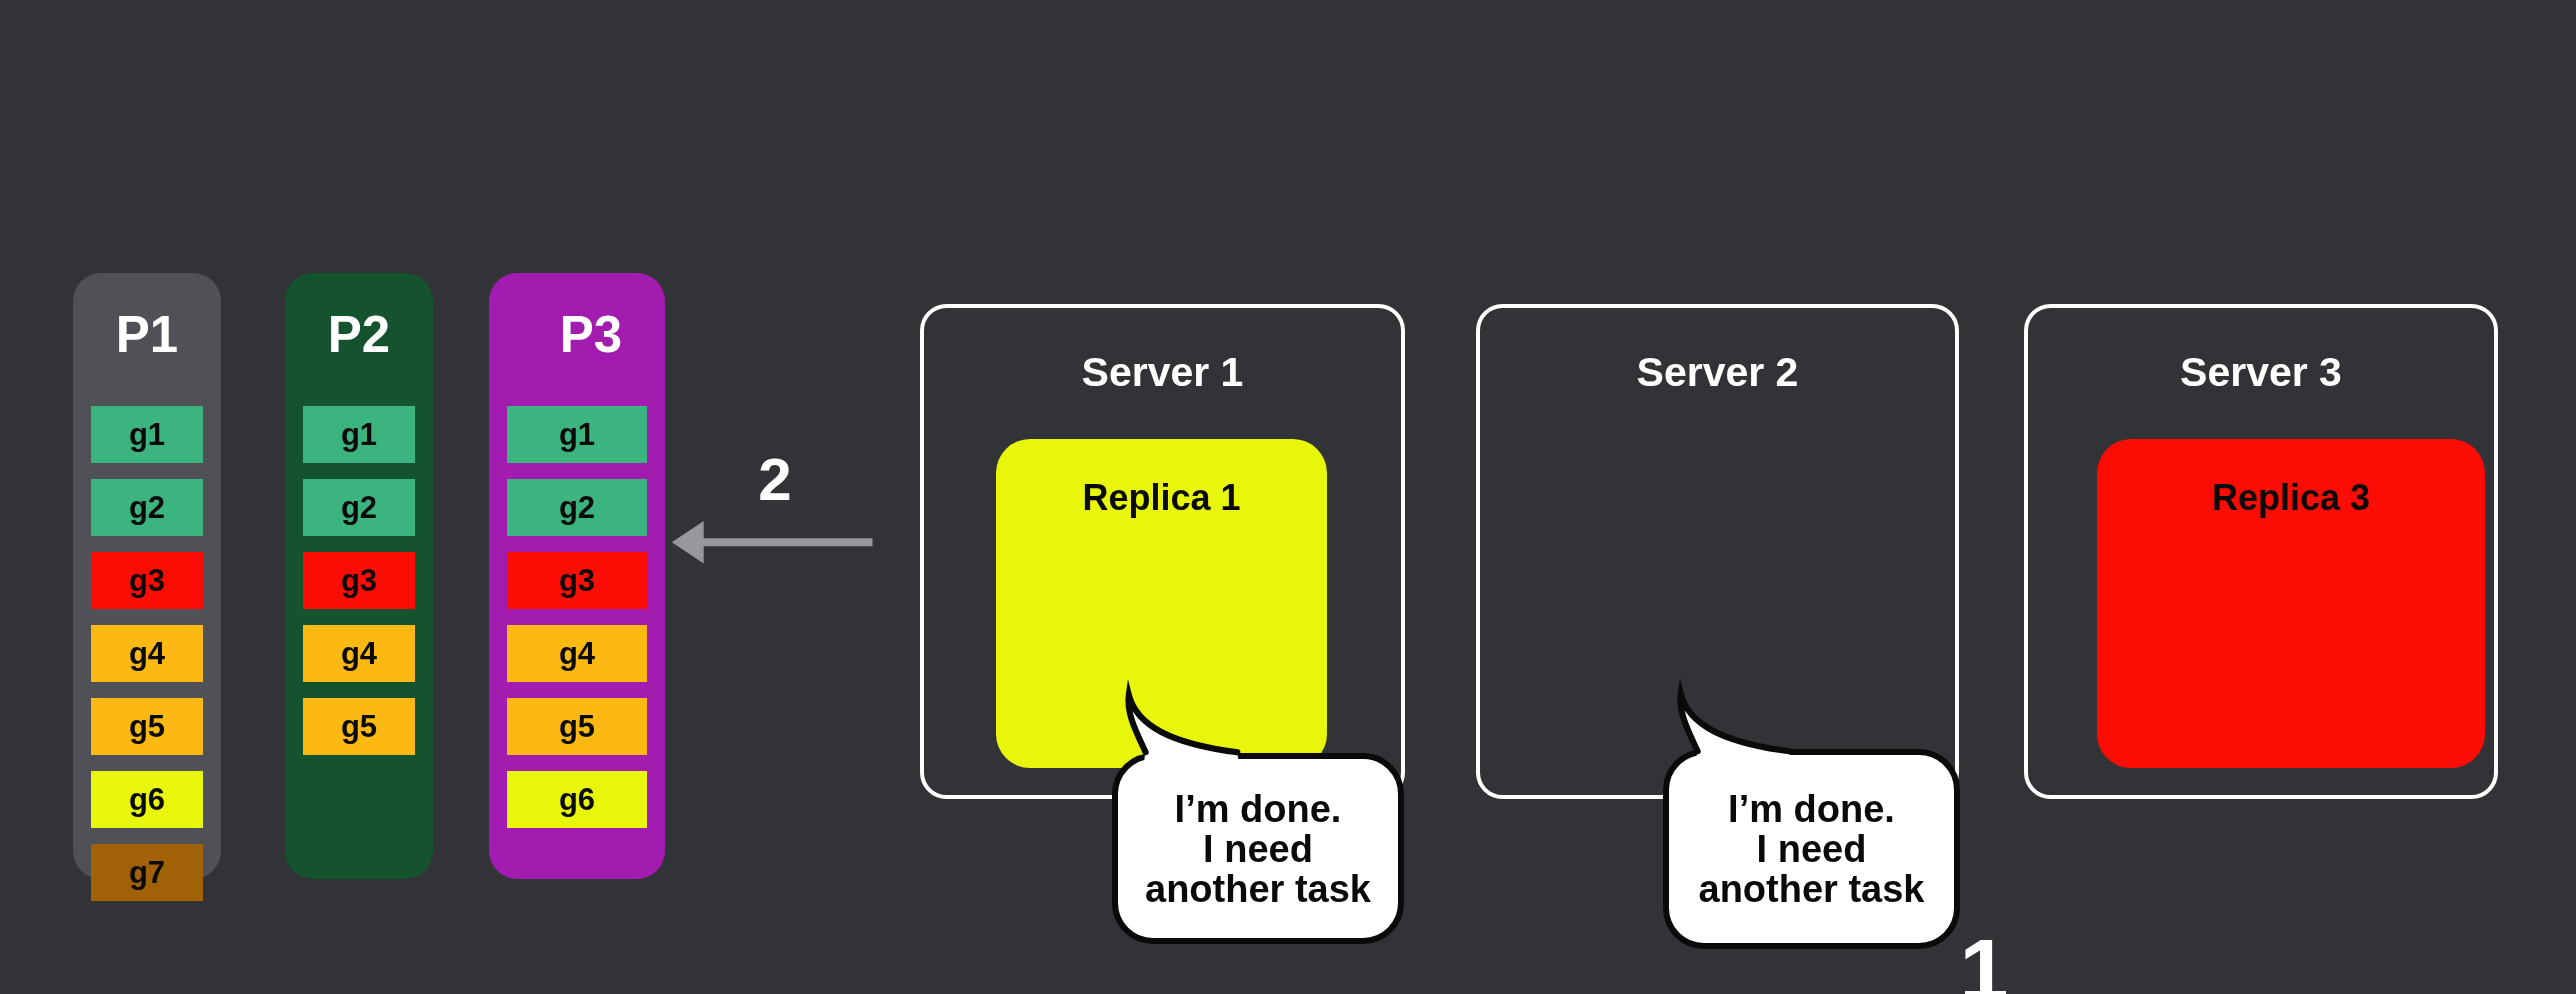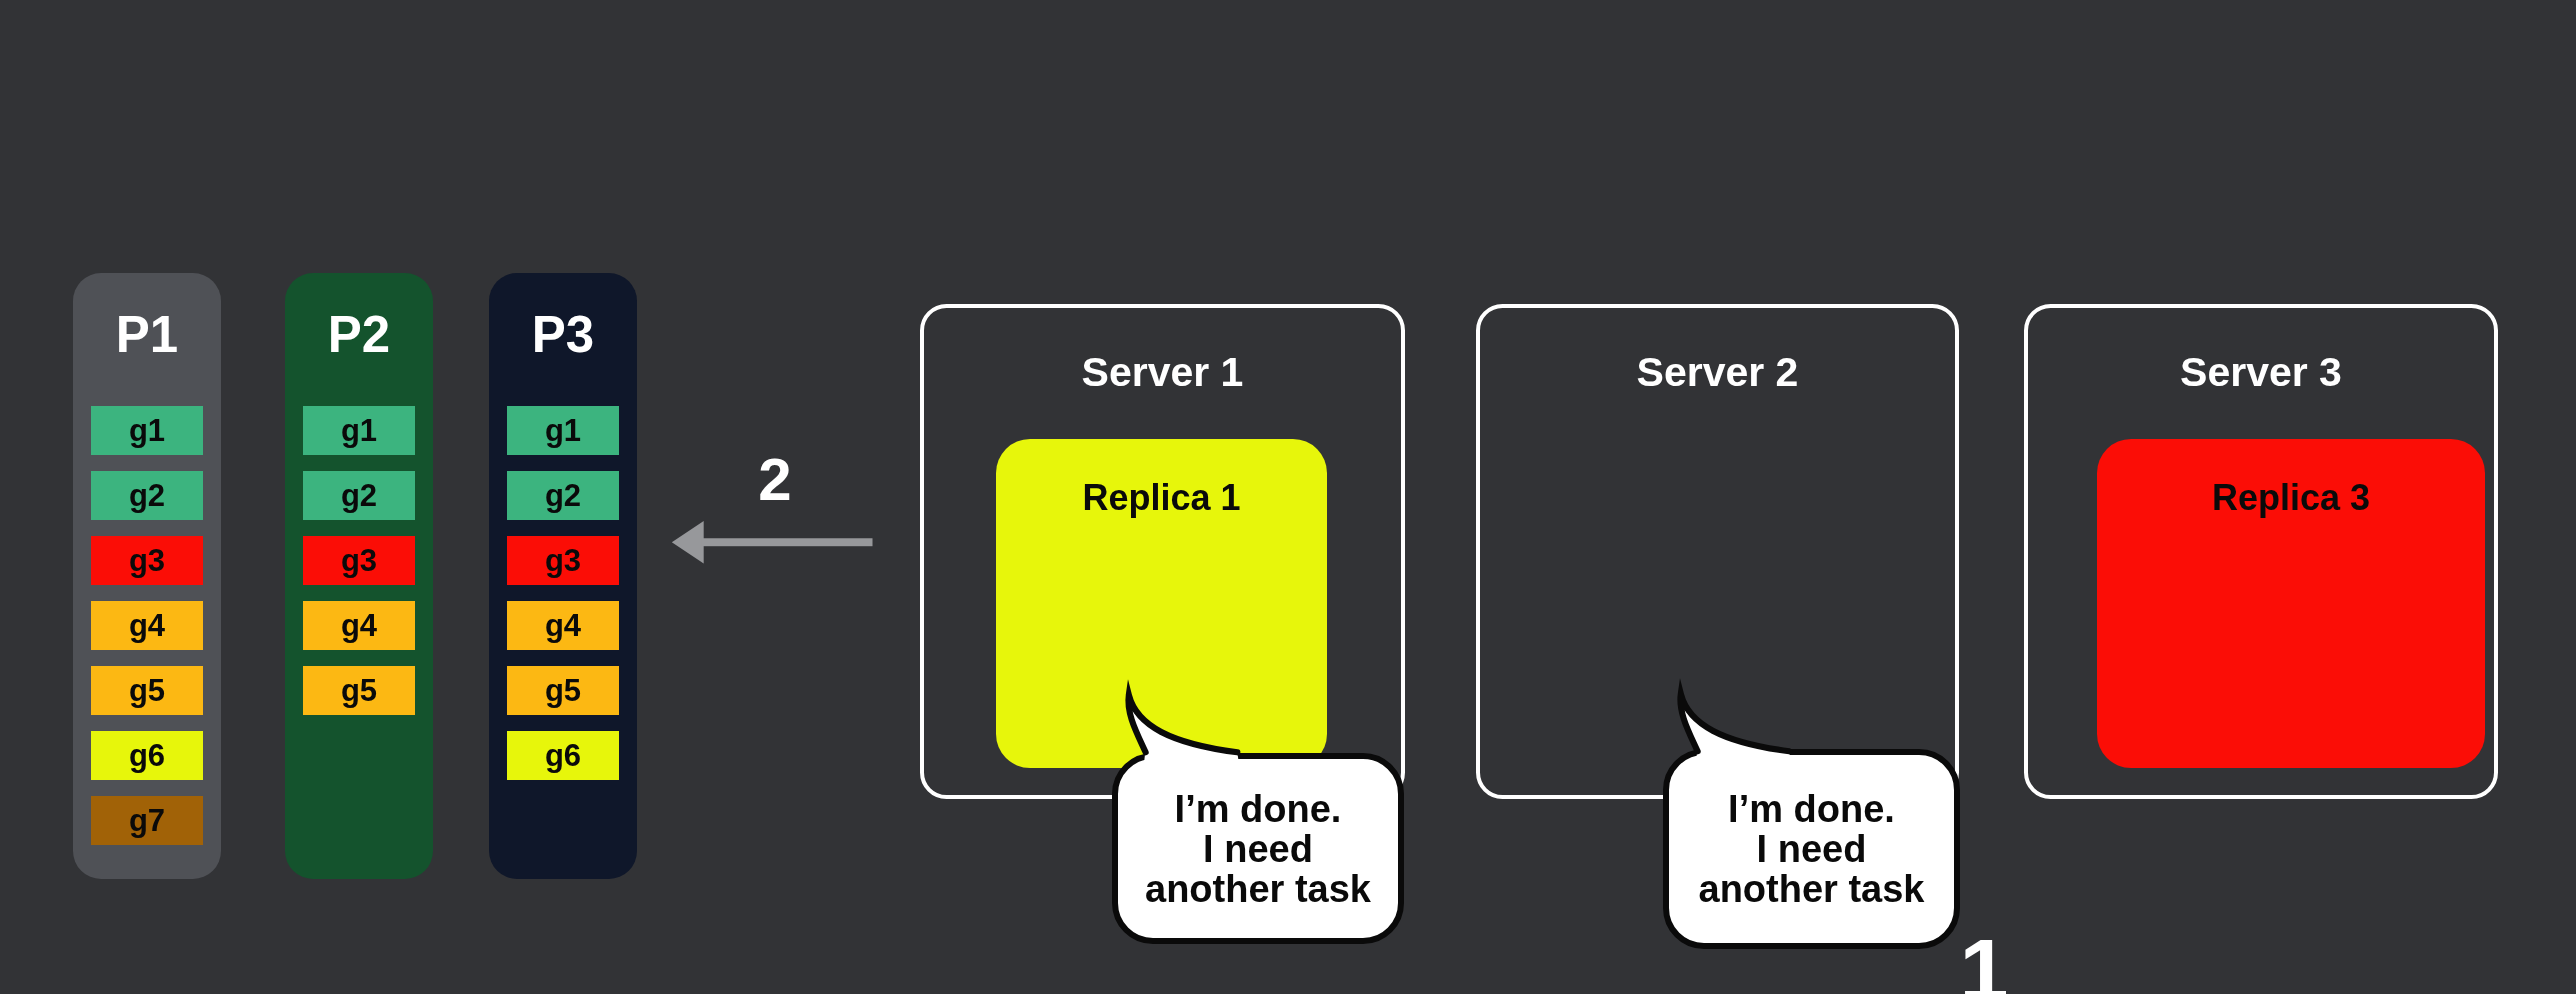--- a/index.html
+++ b/index.html
@@ -16,21 +16,21 @@
   }
   .queue-col .queue-title {
     margin-top:34px; text-align:center; color:#ffffff;
     font-size:51px; font-weight:bold; line-height:55px;
   }
   .chips {
     position:absolute; top:133px; left:17.7px; right:17.7px;
     display:flex; flex-direction:column; gap:16px;
   }
   .chip {
-    height:49px; display:flex; align-items:center; justify-content:center;
+    height:57px; display:flex; align-items:center; justify-content:center;
     font-size:31px; font-weight:bold; color:#0A0A0A;
   }
 
   
   .step2-label {
     position:absolute; left:722px; top:446px; width:106px; text-align:center;
     color:#ffffff; font-size:60px; font-weight:bold; line-height:67px;
   }
   .arrow-svg { position:absolute; left:663px; top:513px; }
 
@@ -96,21 +96,21 @@
   <div class="queue-col" id="queue-p2" style="left: 285px; background: #14532d;">
     <div class="queue-title">P2</div>
     <div class="chips">
         <div class="chip" style="background: rgb(60, 180, 127);">g1</div>
         <div class="chip" style="background: rgb(60, 180, 127);">g2</div>
         <div class="chip" style="background: rgb(251, 13, 6);">g3</div>
         <div class="chip" style="background: rgb(252, 184, 19);">g4</div>
         <div class="chip" style="background: rgb(252, 184, 19);">g5</div>
       </div>
   </div>
-  <div class="queue-col" id="queue-p3" style="left: 489px; background: #0f172a;">
+  <div class="queue-col" id="queue-p3" style="left: 489px; background: #a21caf; padding-left: 28px;">
     <div class="queue-title">P3</div>
     <div class="chips">
         <div class="chip" style="background: rgb(60, 180, 127);">g1</div>
         <div class="chip" style="background: rgb(60, 180, 127);">g2</div>
         <div class="chip" style="background: rgb(251, 13, 6);">g3</div>
         <div class="chip" style="background: rgb(252, 184, 19);">g4</div>
         <div class="chip" style="background: rgb(252, 184, 19);">g5</div>
         <div class="chip" style="background: rgb(231, 246, 11);">g6</div>
       </div>
   </div>

